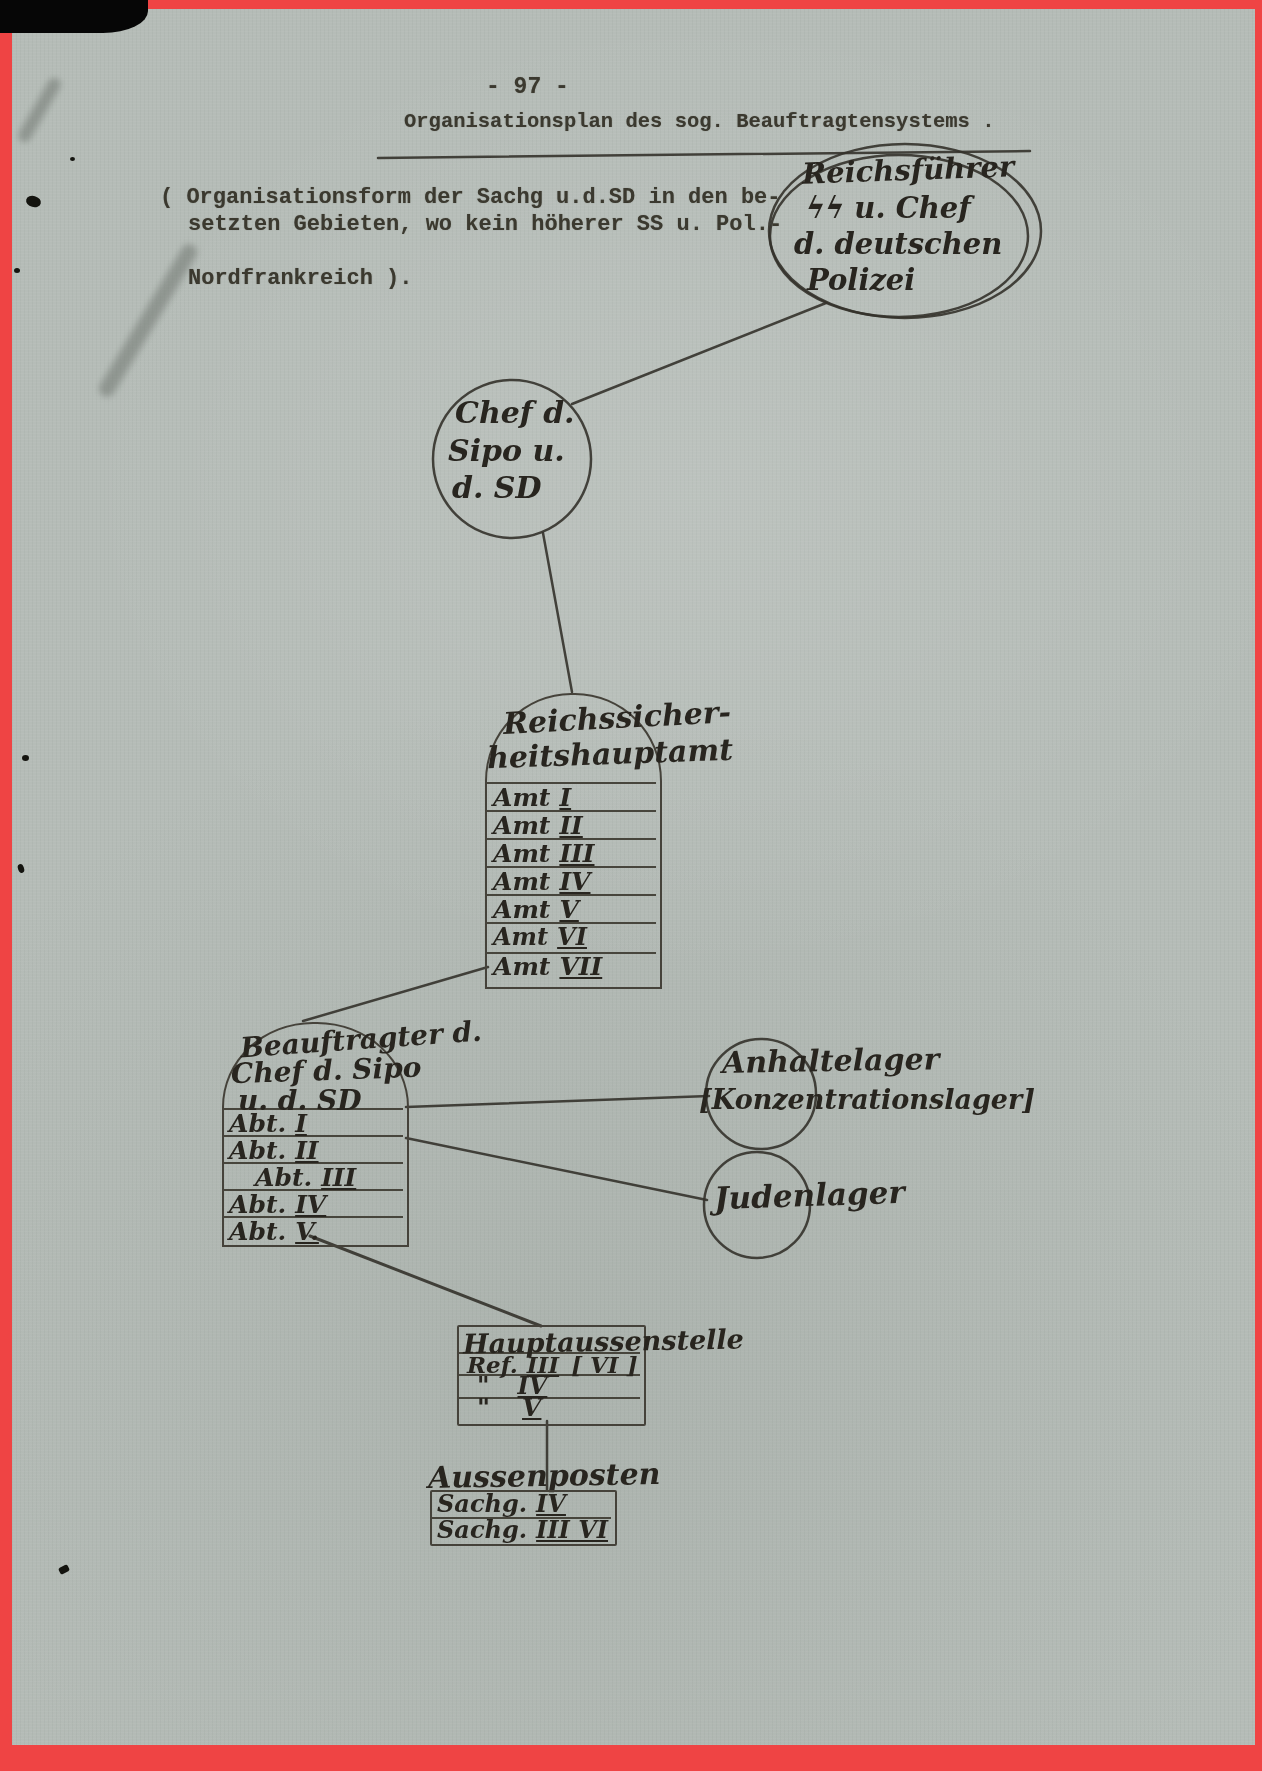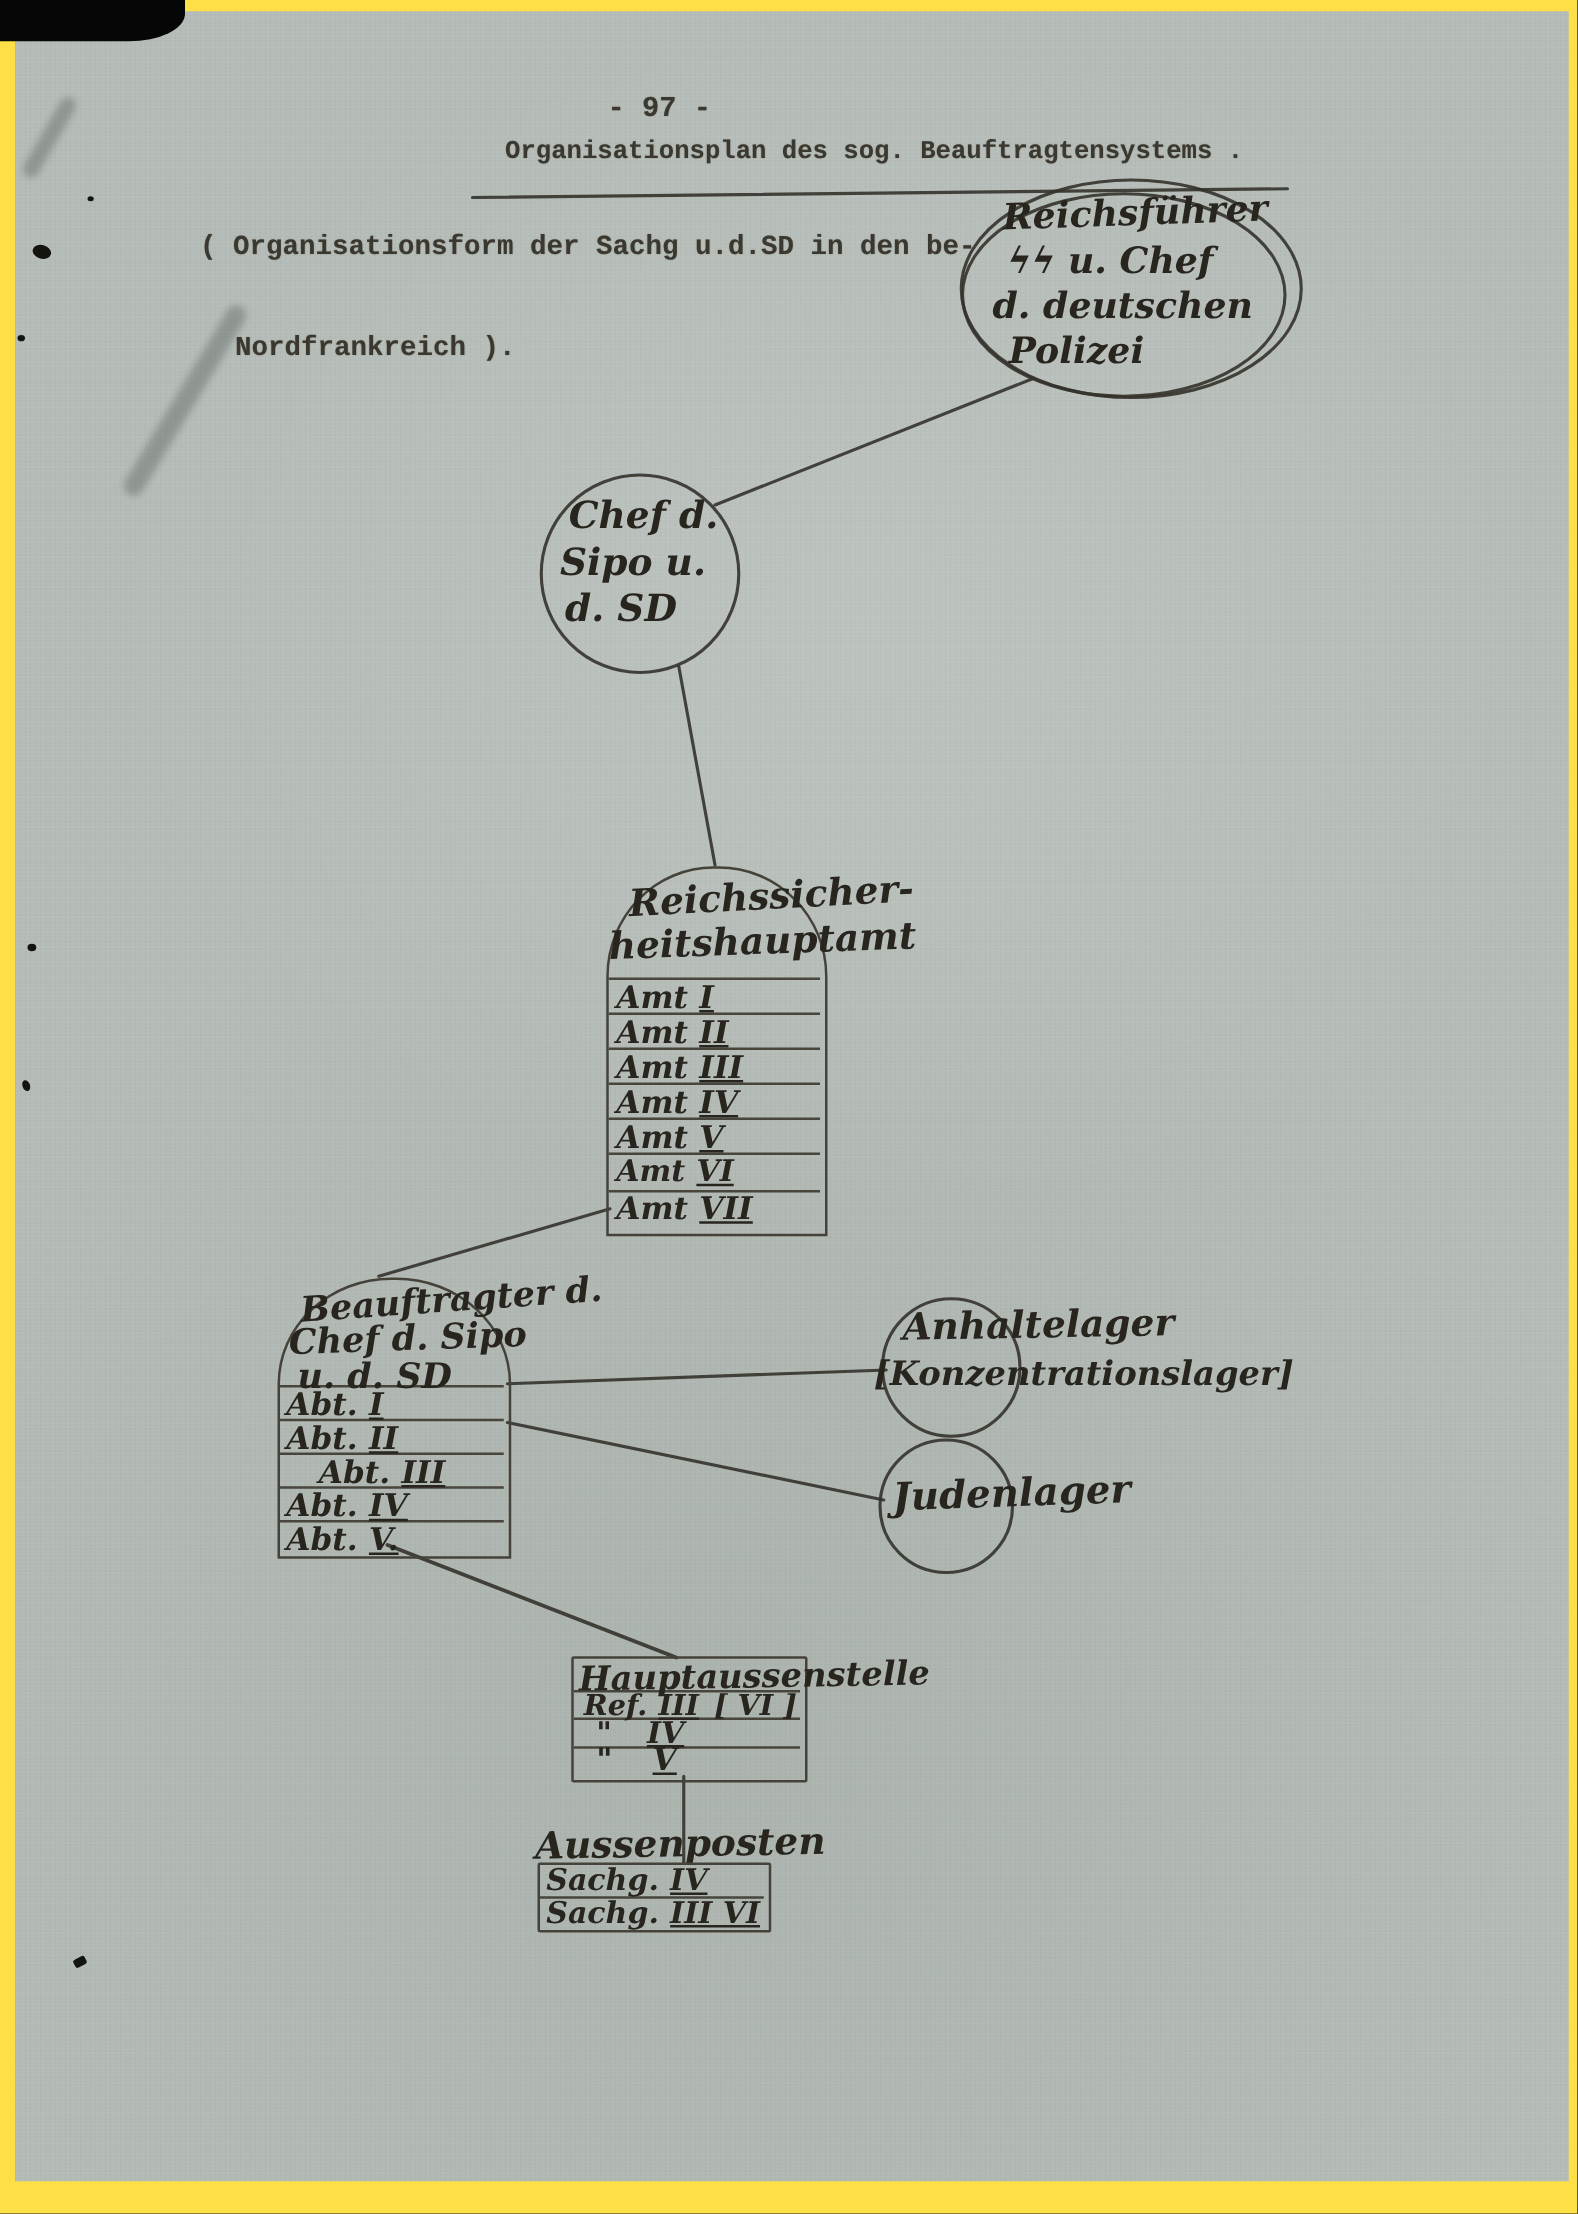--- a/index.html
+++ b/index.html
@@ -1,16 +1,16 @@
 <!DOCTYPE html>
 <html><head>
 <meta charset="utf-8">
 <style>
   html,body{margin:0;padding:0;background:#000;}
-  .page{position:relative;width:1262px;height:1771px;background:#fde047;overflow:hidden;
+  .page{position:relative;width:1262px;height:1771px;background:#ef4444;overflow:hidden;
         font-family:"Liberation Sans",sans-serif;}
   .paper{position:absolute;left:12px;top:9px;width:1243px;height:1736px;
     background-color:#b5bcb7;
     background-image:
       radial-gradient(ellipse 900px 700px at 55% 28%, rgba(255,255,255,0.10), transparent 70%),
       radial-gradient(ellipse 1000px 900px at 45% 78%, rgba(108,118,110,0.13), transparent 75%),
       repeating-linear-gradient(0deg, rgba(255,255,255,0.035) 0 1px, transparent 1px 3px),
       repeating-linear-gradient(90deg, rgba(60,70,62,0.04) 0 1px, transparent 1px 4px);}
   .corner-tl{position:absolute;left:0;top:0;width:148px;height:33px;background:#060606;
     border-bottom-right-radius:45px 22px;}
@@ -56,20 +56,21 @@
     <line class="ink" x1="406" y1="1107" x2="709" y2="1096"></line>
     <line class="ink" x1="406" y1="1138" x2="707" y2="1200"></line>
     <line class="ink" x1="310" y1="1236" x2="541" y2="1326" style="stroke-width:3;"></line>
     <line class="ink" x1="547" y1="1421" x2="547" y2="1490"></line>
   </svg>
 
   <div class="abs type" style="left:486px;top:76px;font-size:23px;">- 97 -</div>
   <div class="abs type" style="left:404px;top:112px;font-size:20.5px;">Organisationsplan des sog. Beauftragtensystems .</div>
 
   <div class="abs type" style="left:160px;top:187px;font-size:22px;">( Organisationsform der Sachg u.d.SD in den be-</div>
+  <div class="abs type" style="left:188px;top:214px;font-size:22px;">setzten Gebieten, wo kein höherer SS u. Pol.-</div>
   <div class="abs type" style="left:188px;top:268px;font-size:22px;">Nordfrankreich ).</div>
 
   <div class="abs hand" style="left:802px;top:156px;font-size:29px;transform:rotate(-2deg);">Reichsführer</div>
   <div class="abs hand" style="left:806px;top:194px;font-size:29px;">ϟϟ u. Chef</div>
   <div class="abs hand" style="left:794px;top:230px;font-size:29px;">d. deutschen</div>
   <div class="abs hand" style="left:807px;top:266px;font-size:29px;text-align:center;">Polizei</div>
 
   <div class="abs hand" style="left:455px;top:398px;font-size:30px;">Chef d.</div>
   <div class="abs hand" style="left:448px;top:436px;font-size:30px;">Sipo u.</div>
   <div class="abs hand" style="left:452px;top:473px;font-size:30px;">d. SD</div>

